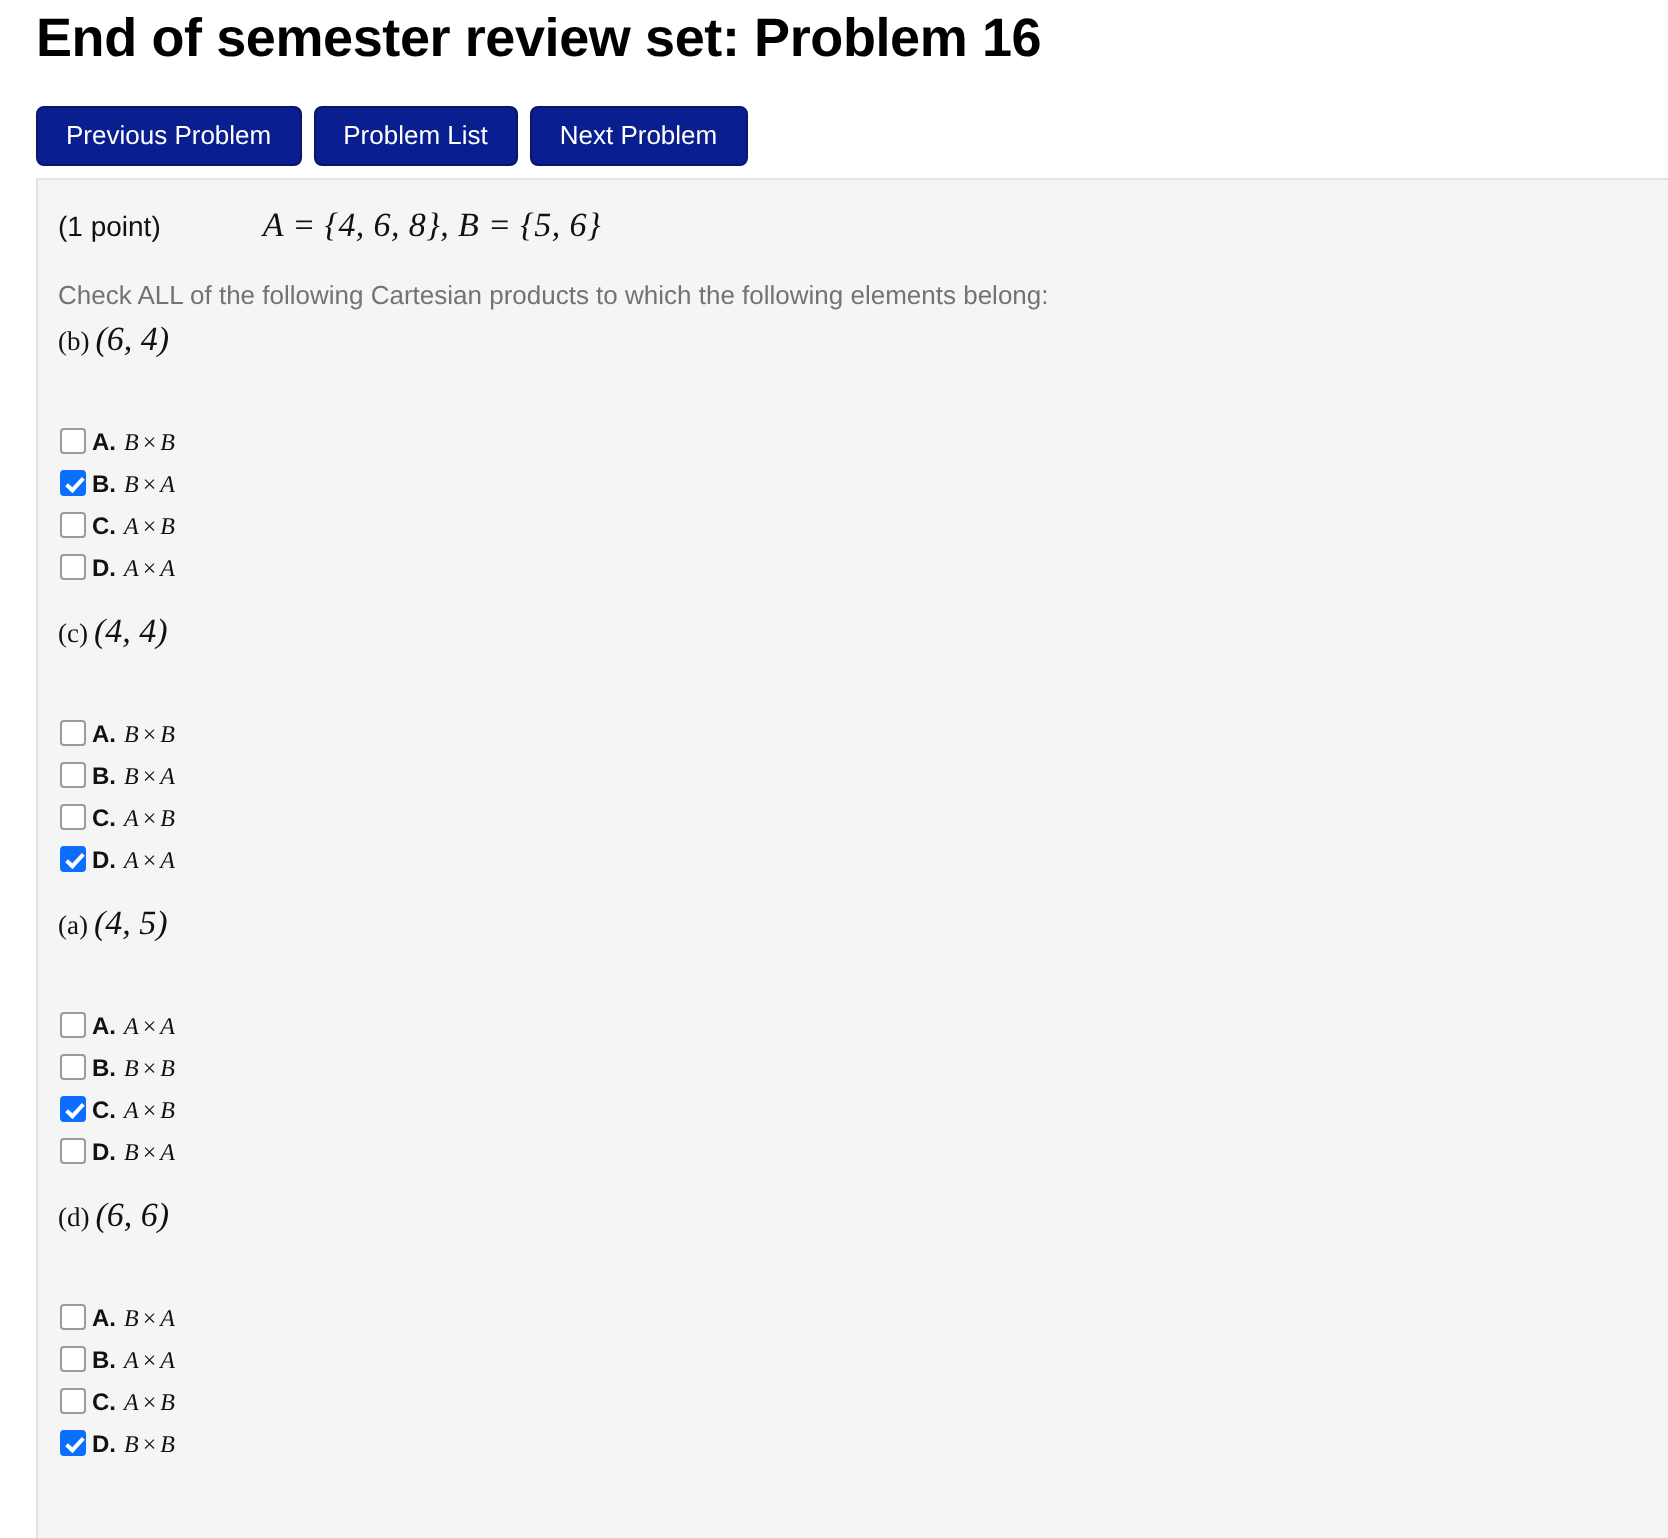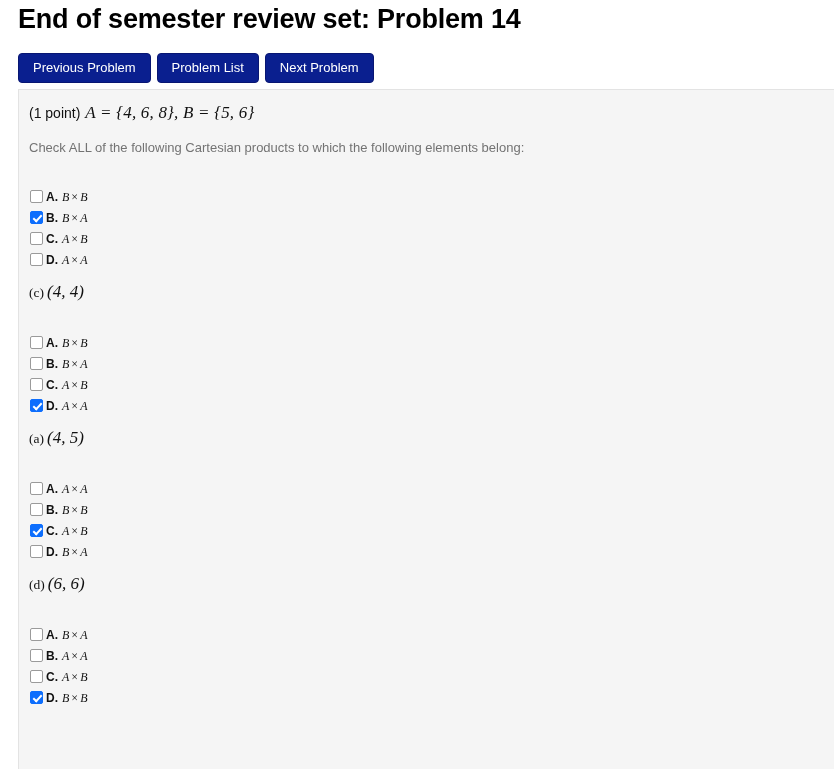--- a/index.html
+++ b/index.html
@@ -76,20 +76,21 @@
   .points-label {
     font-family: "Liberation Sans", sans-serif;
     font-size: 14px;
   }
   .mathset {
     font-family: "Liberation Serif", serif;
     font-size: 17px;
     font-style: italic;
     padding-left: 5px;
     letter-spacing: 0.2px;
+    margin-left: 46px;
   }
 
   .instruction {
     padding: 17px 0 0 10px;
     font-size: 13px;
     line-height: 17px;
     color: #737373;
   }
 
   
@@ -167,38 +168,39 @@
   }
   .option-math .times {
     font-style: normal;
     padding: 0 2px;
   }
   .group-gap { height: 13px; }
 </style>
 </head>
 <body>
 
-<h1 class="page-title">End of semester review set: Problem 14</h1>
+<h1 class="page-title">End of semester review set: Problem 16</h1>
 
 <div class="nav-bar">
   <div class="nav-button">Previous Problem</div>
   <div class="nav-button">Problem List</div>
   <div class="nav-button">Next Problem</div>
 </div>
 
 <div class="problem-panel">
 
   <div class="points-line">
     <span class="points-label">(1 point)</span><span class="mathset">A = {4, 6, 8}, B = {5, 6}</span>
   </div>
 
   <div class="instruction">Check ALL of the following Cartesian products to which the following elements belong:</div>
 
   <div id="groups-container">
       <div class="group">
+        <div class="group-label" style="padding-top: 5px;"><span class="tag">(b)</span><span class="pair">(6, 4)</span></div>
         <div class="options">
           <div class="option-row">
             <span class="checkbox"></span>
             <span class="option-letter">A.</span>
             <span class="option-math"><span>B</span><span class="times">×</span><span>B</span></span>
           </div>
           <div class="option-row">
             <span class="checkbox checked"></span>
             <span class="option-letter">B.</span>
             <span class="option-math"><span>B</span><span class="times">×</span><span>A</span></span>

